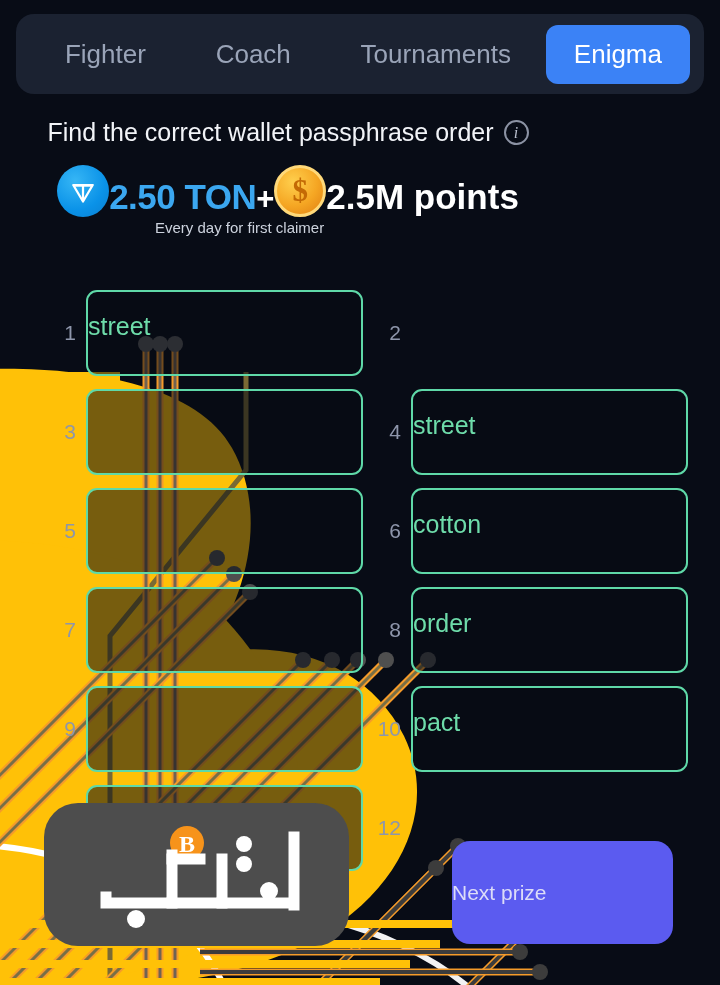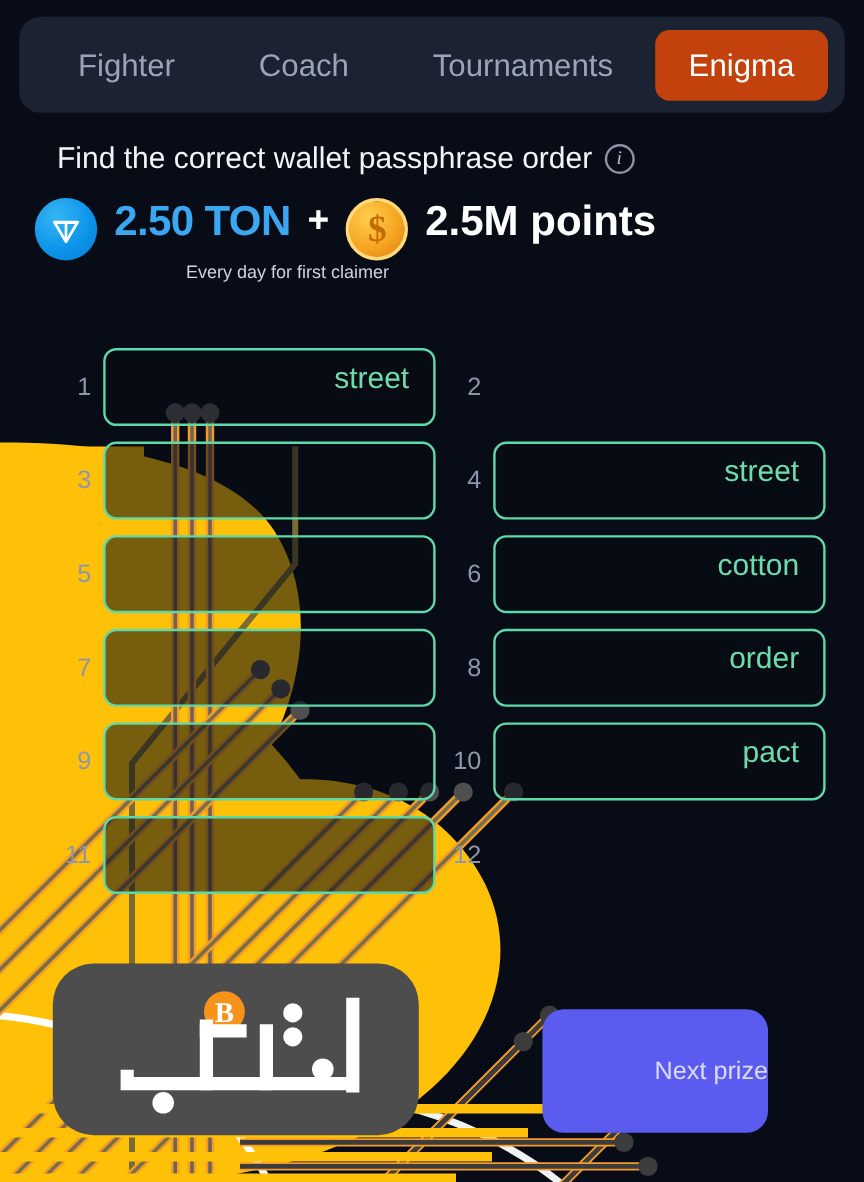--- a/index.html
+++ b/index.html
@@ -45,21 +45,21 @@
   .tab {
     flex: 1 1 auto;
     text-align: center;
     color: #9aa4b8;
     font-size: 26px;
     padding: 14px 4px;
     border-radius: 12px;
     white-space: nowrap;
   }
   .tab.active {
-    background: #c2410c;
+    background: #3b82f6;
     color: #ffffff;
     flex: 0 0 auto;
     padding: 14px 28px;
     font-weight: 400;
   }
 
   
   .header {
     position: absolute;
     left: 0; top: 118px;
@@ -87,23 +87,22 @@
     font-family: "Liberation Serif", serif;
     display: flex;
     align-items: center;
     justify-content: center;
     line-height: 1;
   }
 
   .prize-row {
     margin-top: 18px;
     display: flex;
-    align-items: flex-start;
+    align-items: flex-end;
     justify-content: center;
-    gap: 14px;
     position: relative;
   }
   .ton-badge {
     width: 52px; height: 52px;
     border-radius: 50%;
     background: radial-gradient(circle at 35% 30%, #36b6f5 0%, #0a92e8 60%, #0a7fd0 100%);
     display: flex; align-items: center; justify-content: center;
   }
   .ton-amount {
     color: #3ba7f0;
@@ -160,28 +159,27 @@
   }
   .cell-num {
     color: #8e96ab;
     font-size: 21px;
     width: 24px;
     text-align: right;
     flex: 0 0 24px;
   }
   .word-box {
     flex: 1 1 auto;
-    height: 65px;
+    height: 86px;
     border: 2px solid #5fd9a8;
     border-radius: 11px;
     background: rgba(7, 11, 20, 0.55);
     display: flex;
     align-items: center;
-    padding: 0 20px;
-    justify-content: flex-end;
+    padding: 0 0;
   }
   .word-text {
     color: #6edcaa;
     font-size: 25px;
     margin-top: -14px;
   }
 
   
   .logo-chip {
     position: absolute;
@@ -192,27 +190,27 @@
     z-index: 8;
     display: flex;
     align-items: center;
     justify-content: center;
   }
 
   
   .prize-panel {
     position: absolute;
     left: 452px; top: 841px;
-    width: 188px; height: 103px;
+    width: 221px; height: 103px;
     background: #5b5bf0;
     border-radius: 18px;
     z-index: 7;
     display: flex;
     flex-direction: column;
-    align-items: flex-end;
+    align-items: flex-start;
     justify-content: center;
     gap: 2px;
   }
   .prize-label {
     color: #dcdcf8;
     font-size: 21px;
   }
   .prize-timer {
     color: #ffffff;
     font-size: 32px;

